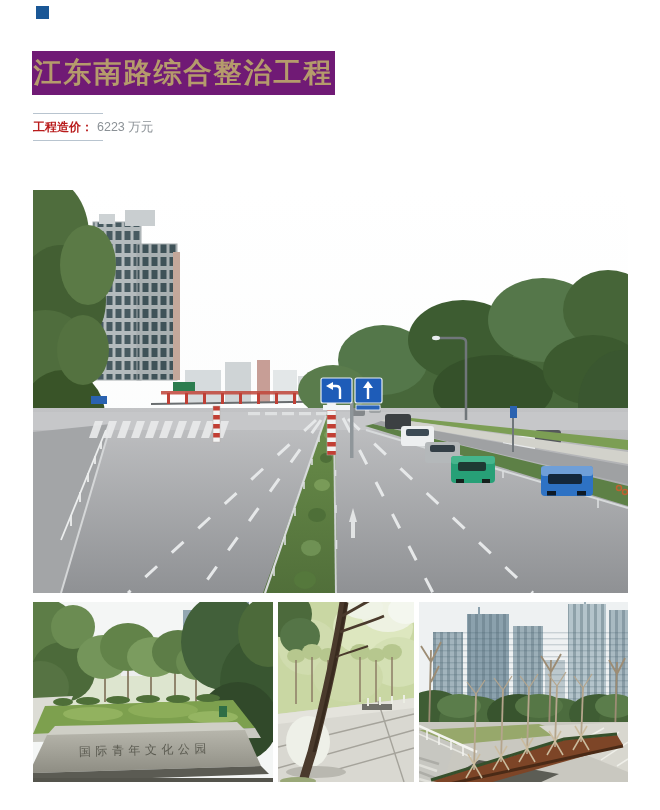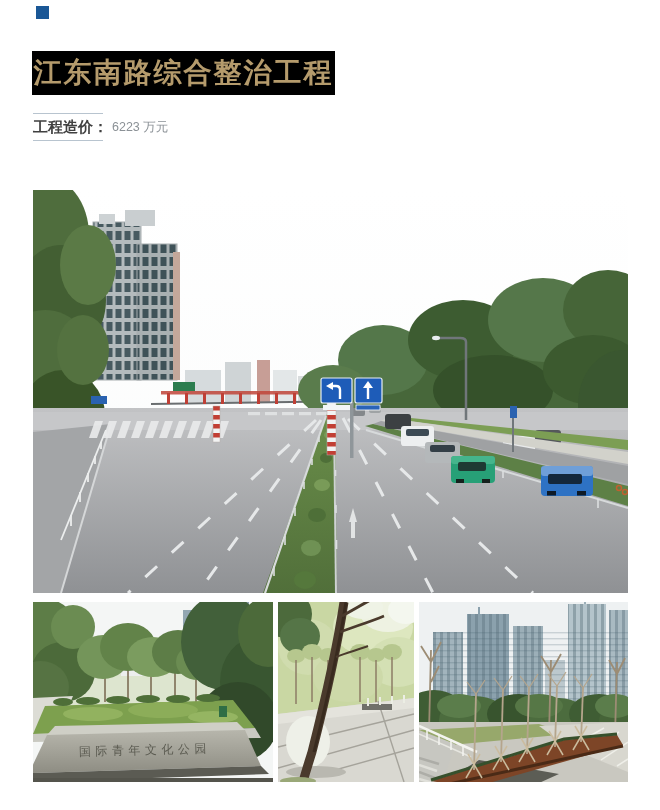--- a/index.html
+++ b/index.html
@@ -1,26 +1,26 @@
 <!DOCTYPE html>
 <html><head>
 <meta charset="utf-8">
 <style>
   html,body{margin:0;padding:0;background:#ffffff;}
   .page{position:relative;width:660px;height:810px;background:#ffffff;overflow:hidden;
         font-family:"Liberation Sans","DejaVu Sans",sans-serif;}
   .corner-square{position:absolute;left:36px;top:6px;width:13px;height:13px;background:#1a5796;}
-  .banner{position:absolute;left:32px;top:51px;width:303px;height:44px;background:#000000;
+  .banner{position:absolute;left:32px;top:51px;width:303px;height:44px;background:#701a75;
           display:flex;align-items:center;justify-content:center;}
   .banner span{color:#b59b6c;font-size:28px;font-weight:bold;letter-spacing:2px;white-space:nowrap;}
   .rule{position:absolute;left:33px;width:70px;height:1px;background:#b8c4cf;}
   .rule-top{top:113px;}
   .rule-bottom{top:140px;}
   .cost-line{position:absolute;left:33px;top:118px;height:18px;display:flex;align-items:center;white-space:nowrap;}
-  .cost-label{color:#404040;font-size:15px;font-weight:bold;}
+  .cost-label{color:#b91c1c;font-size:12px;font-weight:bold;}
   .cost-value{color:#8b9196;font-size:12.5px;margin-left:4px;}
   .photo{position:absolute;overflow:hidden;background:#f4f6f6;}
   .photo svg{display:block;width:100%;height:100%;}
   .photo-main{left:33px;top:190px;width:595px;height:403px;}
   .photo-a{left:33px;top:602px;width:240px;height:180px;}
   .photo-b{left:278px;top:602px;width:136px;height:180px;}
   .photo-c{left:419px;top:602px;width:209px;height:180px;}
   svg text{font-family:"Liberation Sans","DejaVu Sans",sans-serif;}
 </style>
 </head>

